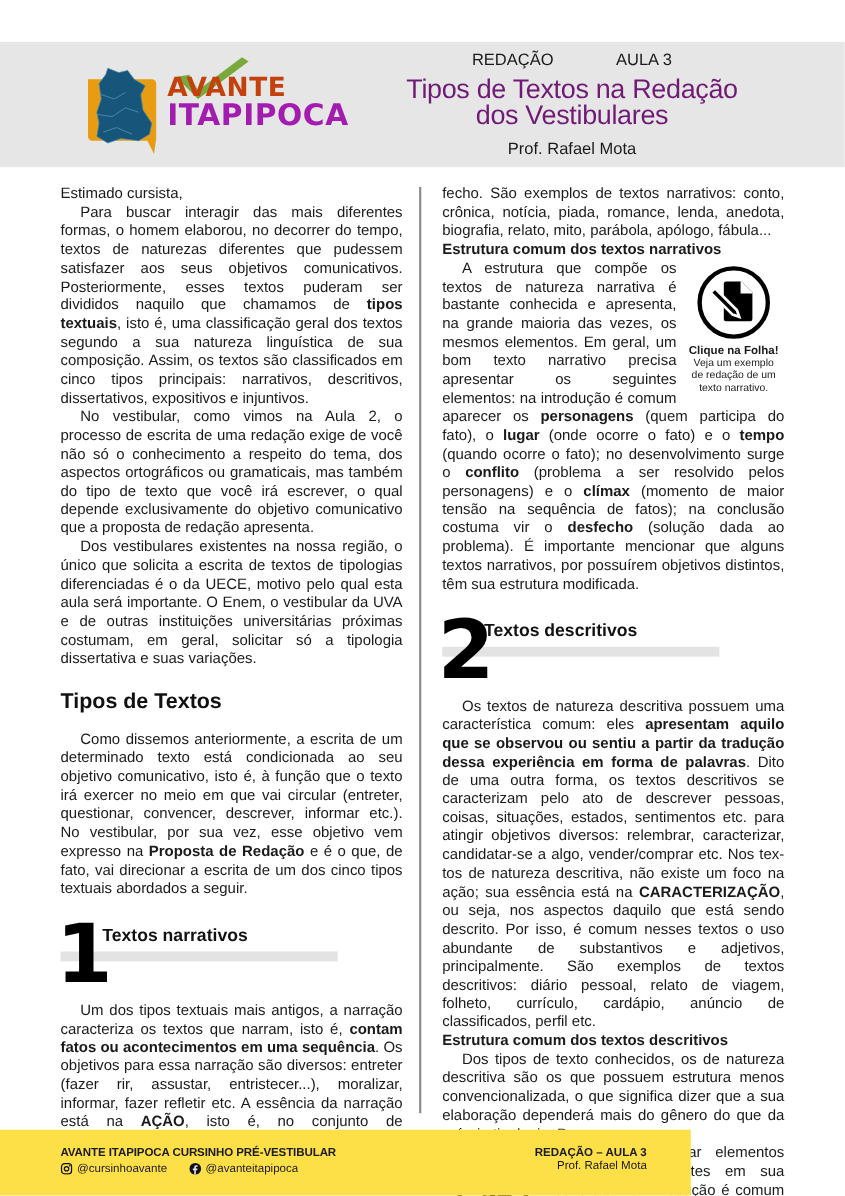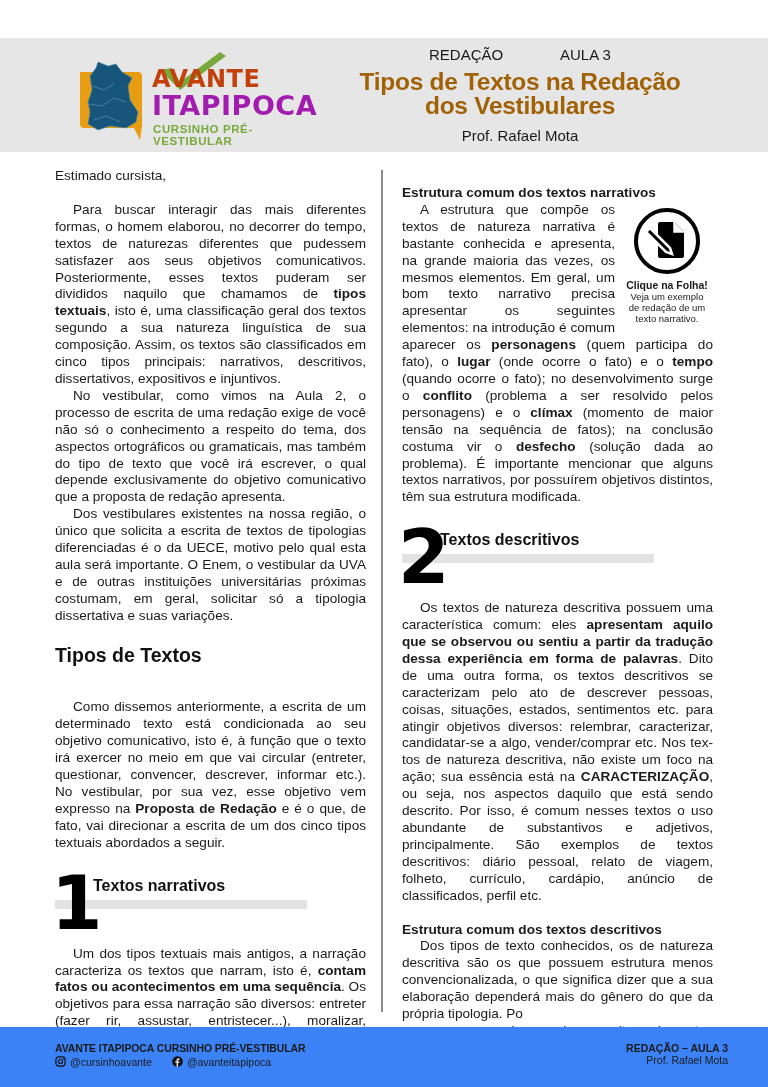--- a/index.html
+++ b/index.html
@@ -11,71 +11,70 @@
   .logo { position: absolute; left: 78px; top: 12px; width: 250px; height: 92px; }
   .logo-map { position: absolute; left: 0; top: 10px; width: 66px; height: 80px; }
   .logo-check { position: absolute; left: 80px; top: 0; width: 70px; height: 40px; }
   .logo-avante { position: absolute; left: 74px; top: 16px; font-weight: 900; font-size: 24px; color: #c2410c; letter-spacing: 0.5px; line-height: 27px; font-family: "DejaVu Sans", sans-serif; }
   .logo-itapipoca { position: absolute; left: 74px; top: 42px; font-weight: 900; font-size: 27px; color: #a21caf; letter-spacing: 0.5px; line-height: 27px; font-family: "DejaVu Sans", sans-serif; }
   .logo-sub { position: absolute; left: 75px; top: 73px; font-size: 11.5px; color: #79a93a; letter-spacing: 0.6px; font-weight: 600; }
   .hdr-right { position: absolute; left: 345px; top: 0; width: 350px; text-align: center; }
   .hdr-tags { position: absolute; top: 8px; left: 0; width: 340px; font-size: 15px; }
   .hdr-tag1 { position: absolute; left: 84px; }
   .hdr-tag2 { position: absolute; left: 215px; }
-  .hdr-title { position: absolute; top: 32px; left: 0; width: 350px; font-weight: 700; font-size: 24.5px; line-height: 24px; color: #a16207; letter-spacing: -0.3px; }
+  .hdr-title { position: absolute; top: 32px; left: 0; width: 350px; font-weight: 400; font-size: 24.5px; line-height: 24px; color: #701a75; letter-spacing: -0.3px; }
   .hdr-prof { position: absolute; top: 89px; left: 0; width: 350px; font-size: 15px; }
 
   
   .col { position: absolute; top: 168px; font-size: 13.6px; line-height: 16.9px; text-align: justify; hyphens: manual; }
   .col-left { left: 55px; width: 311px; }
   .col-right { left: 402px; width: 311px; }
   .divider { position: absolute; left: 381px; top: 170px; width: 2px; height: 842px; background: #8c8c8c; }
   p.indent { text-indent: 18px; }
-  .mt { margin-top: 17px; }
+  .mt { }
   b { font-weight: 700; }
 
-  .section-h { font-weight: 700; font-size: 19.5px; margin-top: 22px; margin-bottom: 36px; color: #111; }
+  .section-h { font-weight: 700; font-size: 19.5px; margin-top: 22px; margin-bottom: 18px; color: #111; }
   .num-heading { position: relative; height: 72px; margin-top: 18px; margin-bottom: 4px; }
   .num-heading .num { position: absolute; left: -4px; top: -4px; font-size: 74px; font-weight: 900; line-height: 74px; color: #000; font-family: "DejaVu Sans", sans-serif; z-index: 2; }
   .num-heading .bar { position: absolute; left: 0; top: 30px; width: 252px; height: 9px; background: #e3e3e3; }
   .num-heading .label { position: absolute; left: 38px; top: 8px; font-size: 16px; font-weight: 700; color: #111; }
   .sub-h { font-weight: 700; font-size: 13.6px; }
 
   .cta { float: right; width: 92px; margin-left: 6px; margin-top: 4px; text-align: center; font-size: 9.5px; line-height: 11px; }
   .cta.left { float: left; margin-left: 0; margin-right: 10px; }
   .cta-icon { width: 70px; height: 70px; margin: 0 auto 4px auto; display: block; }
   .cta-title { font-weight: 700; font-size: 10.5px; }
   .clear { clear: both; }
 
   
-  .footer { position: absolute; top: 1027px; left: 0; width: 768px; height: 60px; background: #3b82f6; }
+  .footer { position: absolute; top: 1027px; left: 0; width: 628px; height: 60px; background: #fde047; }
   .f-left { position: absolute; left: 55px; top: 15px; font-size: 10.5px; }
   .f-brand { font-weight: 700; letter-spacing: -0.1px; }
-  .f-social { margin-top: 2px; display: flex; align-items: flex-start; gap: 4px; }
+  .f-social { margin-top: 2px; display: flex; align-items: flex-end; gap: 4px; }
   .f-social svg { width: 11px; height: 11px; }
   .f-social .gap { width: 12px; }
   .f-right { position: absolute; right: 40px; top: 15px; text-align: right; font-size: 10.5px; }
   .f-right .f-lesson { font-weight: 700; padding-left: 20px; }
 </style>
 </head>
 <body>
 
 <div class="header">
   <div class="logo">
     <svg class="logo-map" viewBox="0 0 66 80">
       <path d="M2 12 h58 a4 4 0 0 1 4 4 v50 l-2 14 l-6 -12 h-50 a4 4 0 0 1 -4 -4 z" fill="#e89c12"></path>
       <path d="M20 2 l10 4 l8 -2 l6 8 l10 6 l-4 8 l2 14 l8 12 l-2 10 l-10 6 l-16 -2 l-12 4 l-10 -6 l2 -12 l-2 -10 l4 -12 l-2 -14 l6 -8 z" fill="#17567a" stroke="#4a8fb3" stroke-width="0.6"></path>
       <path d="M14 26 l12 4 l10 -6 M10 44 l14 2 l12 -8 l12 4 M16 60 l12 -4 l14 6" stroke="#4a8fb3" stroke-width="0.8" fill="none"></path>
     </svg>
     <svg class="logo-check" viewBox="0 0 70 40">
       <path d="M2 20 l12 -2 l8 14 l40 -30 l6 4 l-46 34 z" fill="#79a93a"></path>
     </svg>
     <div class="logo-avante">AVANTE</div>
     <div class="logo-itapipoca">ITAPIPOCA</div>
-    <div class="logo-sub">CURSINHO PRÉ-VESTIBULAR</div>
   </div>
   <div class="hdr-right">
     <div class="hdr-tags">
       <span class="hdr-tag1">REDAÇÃO</span>
       <span class="hdr-tag2">AULA 3</span>
     </div>
     <div class="hdr-title">
       <div>Tipos de Textos na Redação</div>
       <div>dos Vestibulares</div>
     </div>
@@ -98,20 +97,21 @@
     <div class="num">1</div>
     <div class="label">Textos narrativos</div>
   </div>
 
   <p class="indent"><span>Um dos tipos textuais mais antigos, a narração ca­racteriza os textos que narram, isto é, </span><b>contam fatos ou acontecimentos em uma sequência</b><span>. Os objetivos para essa narração são diversos: entreter (fazer rir, assus­tar, entristecer...), moralizar, informar, fazer refletir etc. A essência da narração está na </span><b>AÇÃO</b><span>, isto é, no conjun­to de acontecimentos que vão sendo narrados, consti­tuindo o todo do texto narrativo. Geralmente, os textos narrativos contam com a figura de um </span></p>
 </div>
 
 <div class="divider"></div>
 
 <div class="col col-right">
+  <p>fecho. São exemplos de textos narrativos: conto, crôni­ca, notícia, piada, romance, lenda, anedota, biografia, relato, mito, parábola, apólogo, fábula...</p>
 
   <div class="sub-h mt">Estrutura comum dos textos narrativos</div>
 
   <div class="cta">
     <svg class="cta-icon" viewBox="0 0 70 70">
       <circle cx="35" cy="35" r="31" fill="#fff" stroke="#000" stroke-width="4"></circle>
       <path d="M28 16 h14 l10 10 v24 a2 2 0 0 1 -2 2 h-22 a2 2 0 0 1 -2 -2 v-32 a2 2 0 0 1 2 -2 z" fill="#000"></path>
       <path d="M42 16 v10 h10" fill="#fff" stroke="#fff" stroke-width="1.5"></path>
       <path d="M14 26 l20 20 l6 2 l-2 -6 l-20 -20 z" fill="#000" stroke="#fff" stroke-width="2.5"></path>
     </svg>

